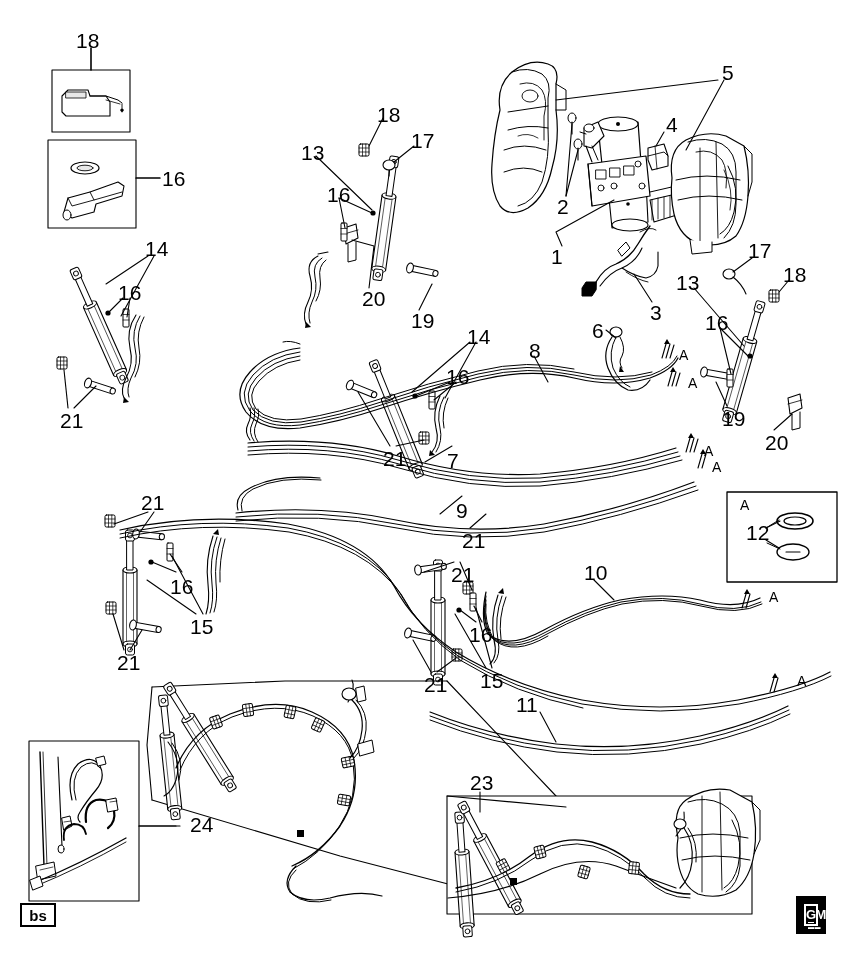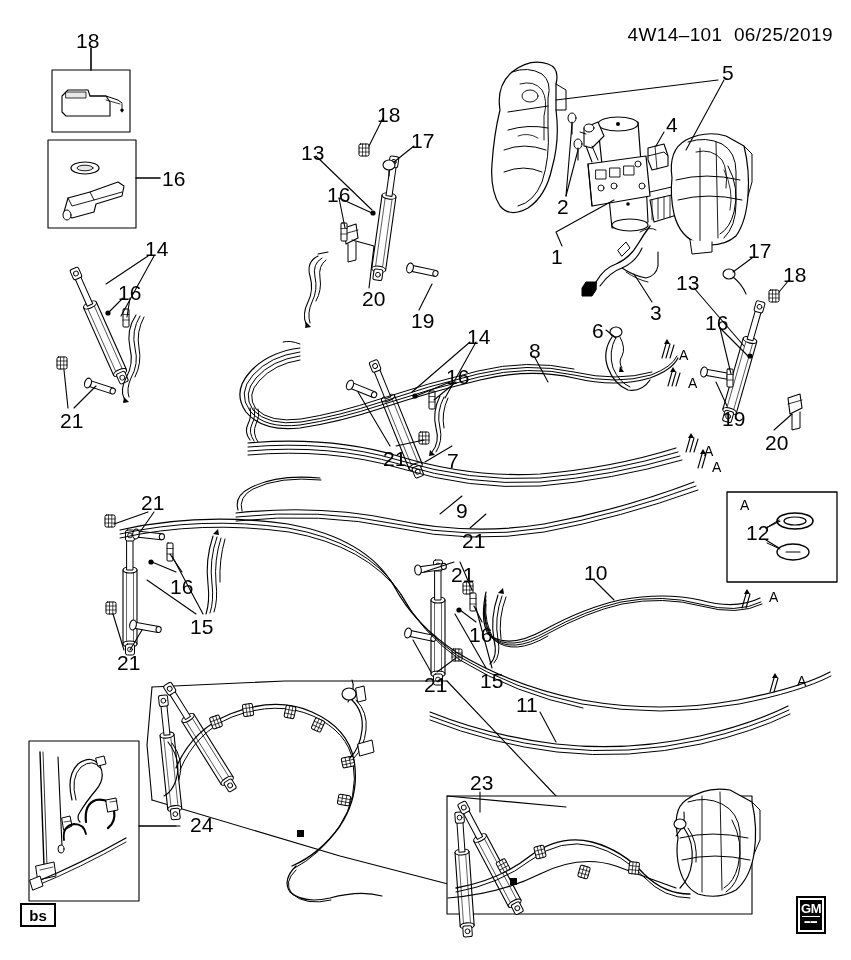--- a/index.html
+++ b/index.html
@@ -59,21 +59,21 @@
     line-height: 21px;
   }
   .gmbadge {
     position: absolute;
     left: 796px;
     top: 896px;
     width: 30px;
     height: 38px;
     background: #000;
     box-sizing: border-box;
-    padding: 2px;
+    padding: 8px;
   }
   .gminner {
     width: 100%;
     height: 100%;
     border: 2px solid #fff;
     box-sizing: border-box;
     background: #000;
     color: #fff;
     font-size: 13px;
     font-weight: bold;
@@ -89,21 +89,20 @@
     font-size: 6px;
     letter-spacing: 0.5px;
     line-height: 8px;
   }
 </style>
 </head>
 <body>
 
 <div id="sheet">
 
-  <div class="hdr">4W14–101  06/25/2019</div>
 
   <svg id="art" viewBox="0 0 851 960" preserveAspectRatio="none" xmlns="http://www.w3.org/2000/svg">
     <defs>
       <g id="cyl">
         <rect x="-7" y="0" width="14" height="74" fill="#fff" stroke="#000" stroke-width="1.1"></rect>
         <line x1="-3.5" y1="2" x2="-3.5" y2="72" stroke="#000" stroke-width="0.6"></line>
         <line x1="3.5" y1="2" x2="3.5" y2="72" stroke="#000" stroke-width="0.6"></line>
         <ellipse cx="0" cy="0" rx="7" ry="3" fill="#fff" stroke="#000" stroke-width="1.1"></ellipse>
         <ellipse cx="0" cy="74" rx="7" ry="3" fill="#fff" stroke="#000" stroke-width="1.1"></ellipse>
         <rect x="-3" y="-30" width="6" height="30" fill="#fff" stroke="#000" stroke-width="1"></rect>

